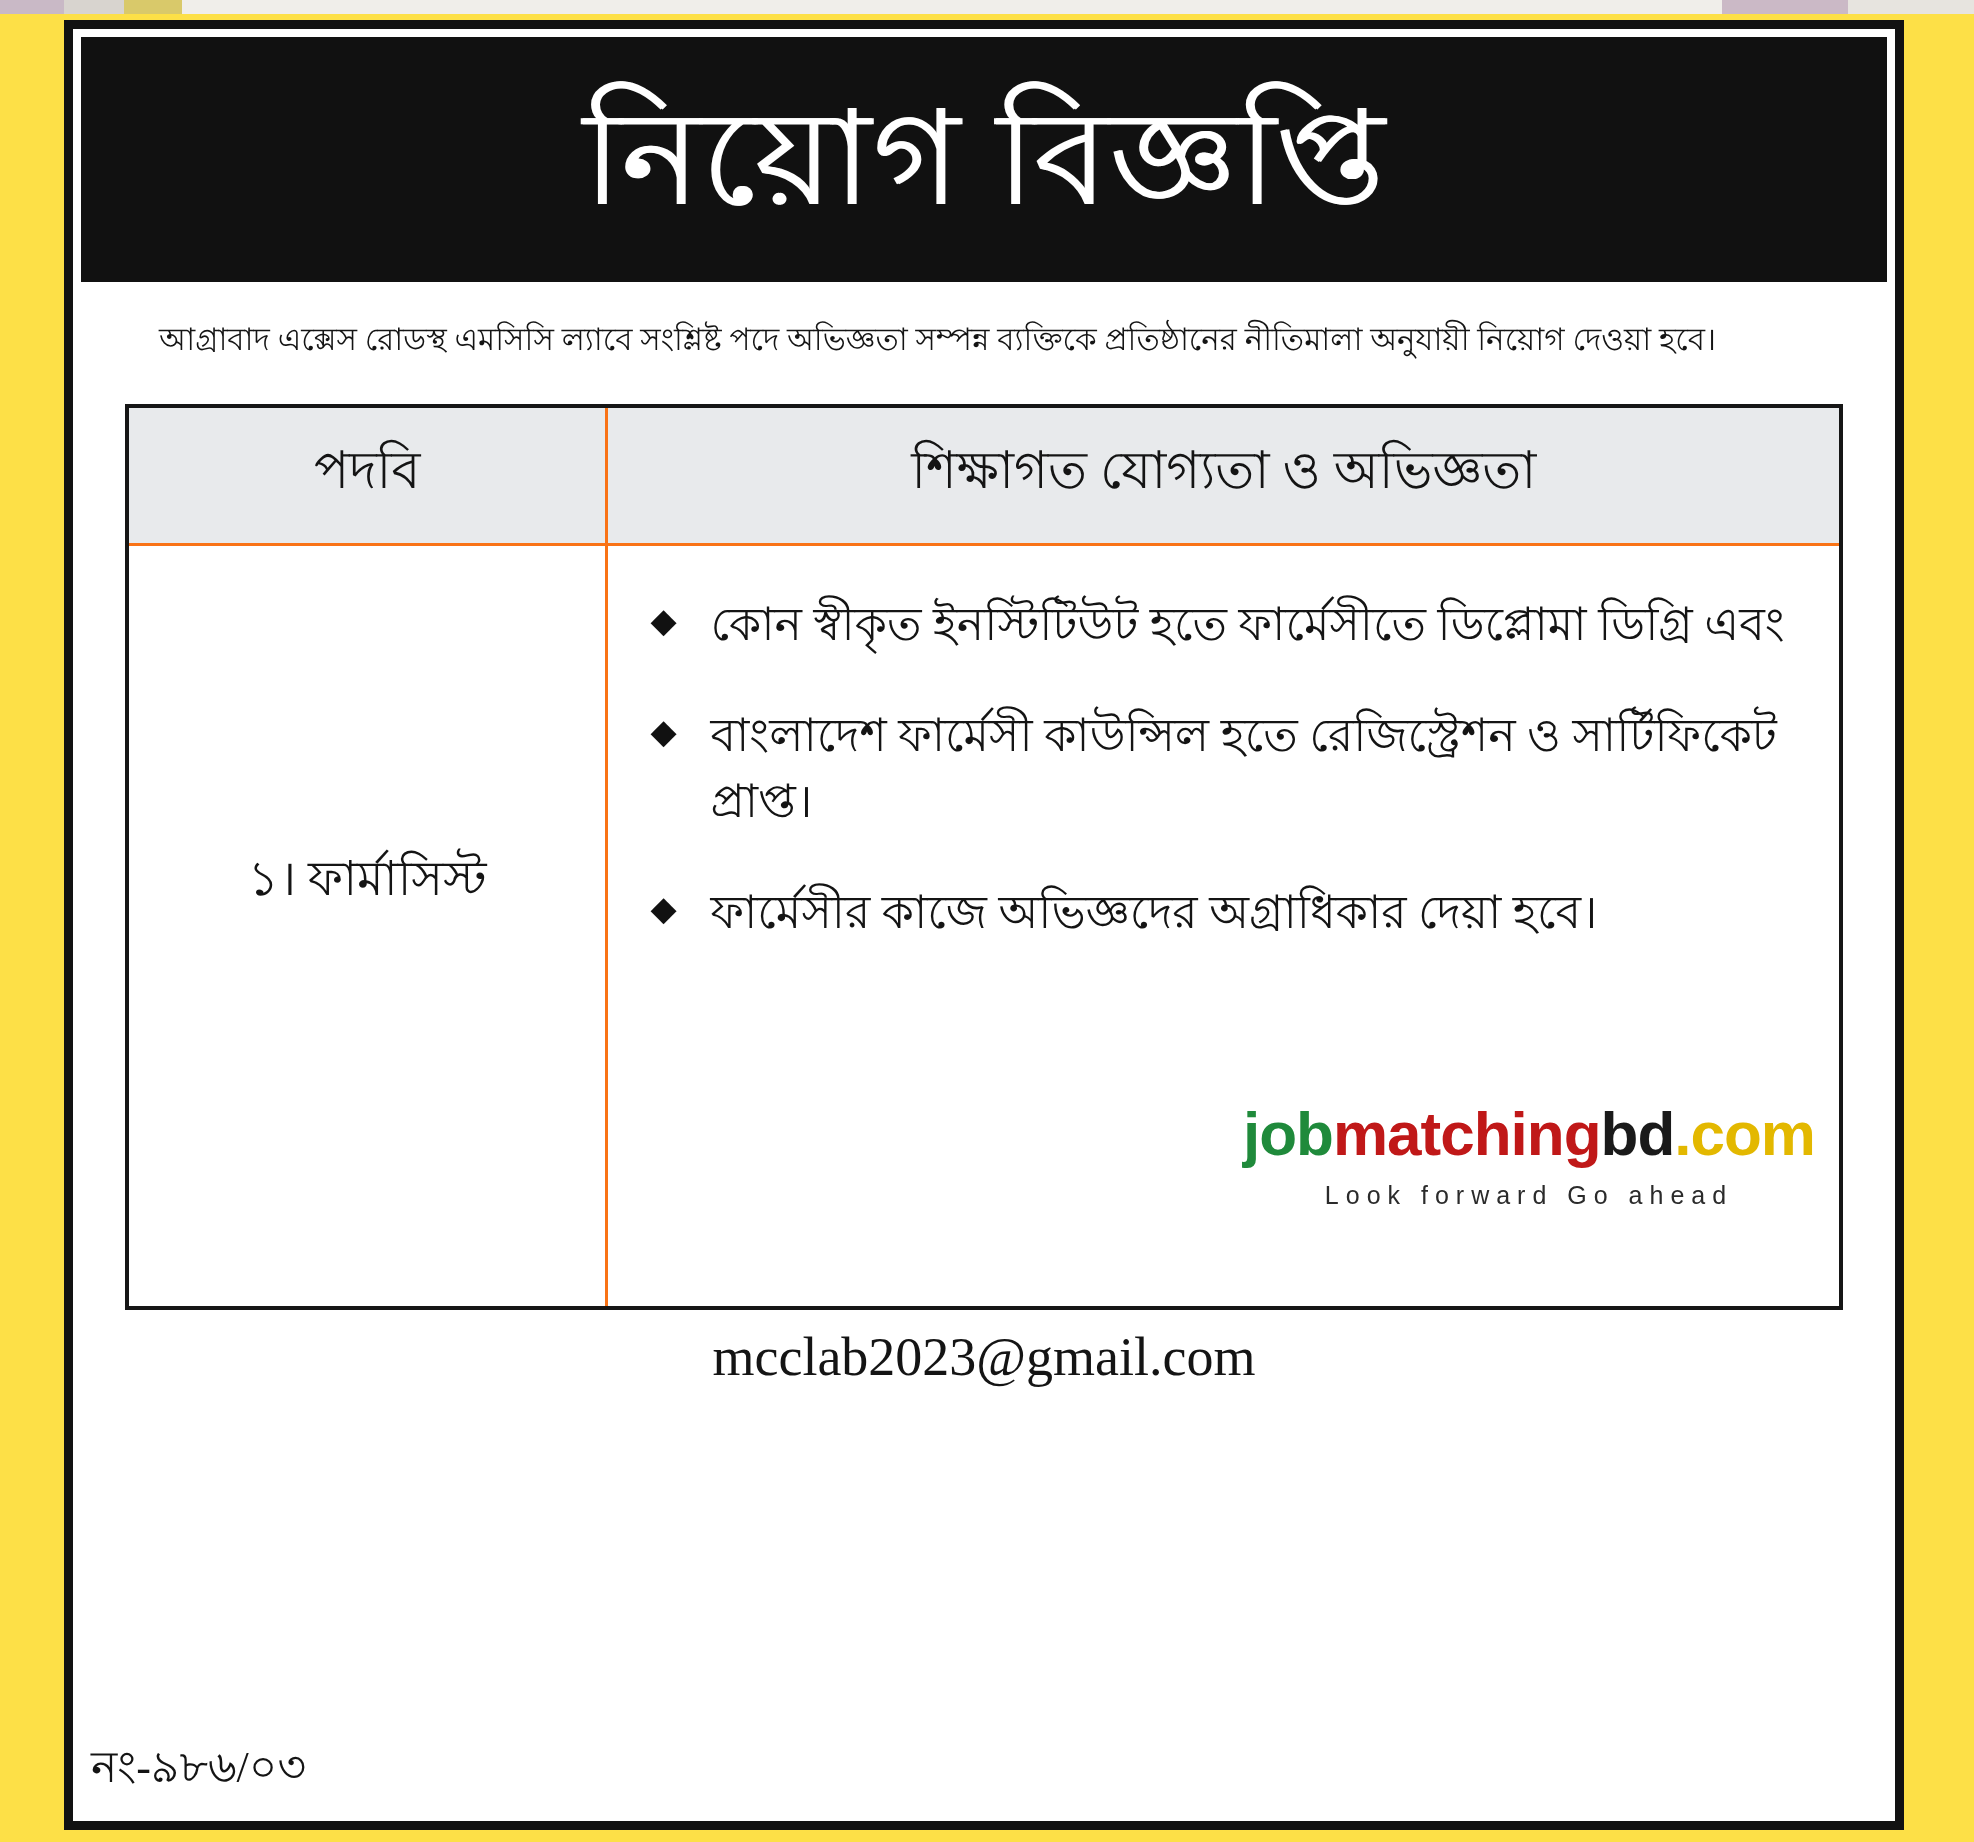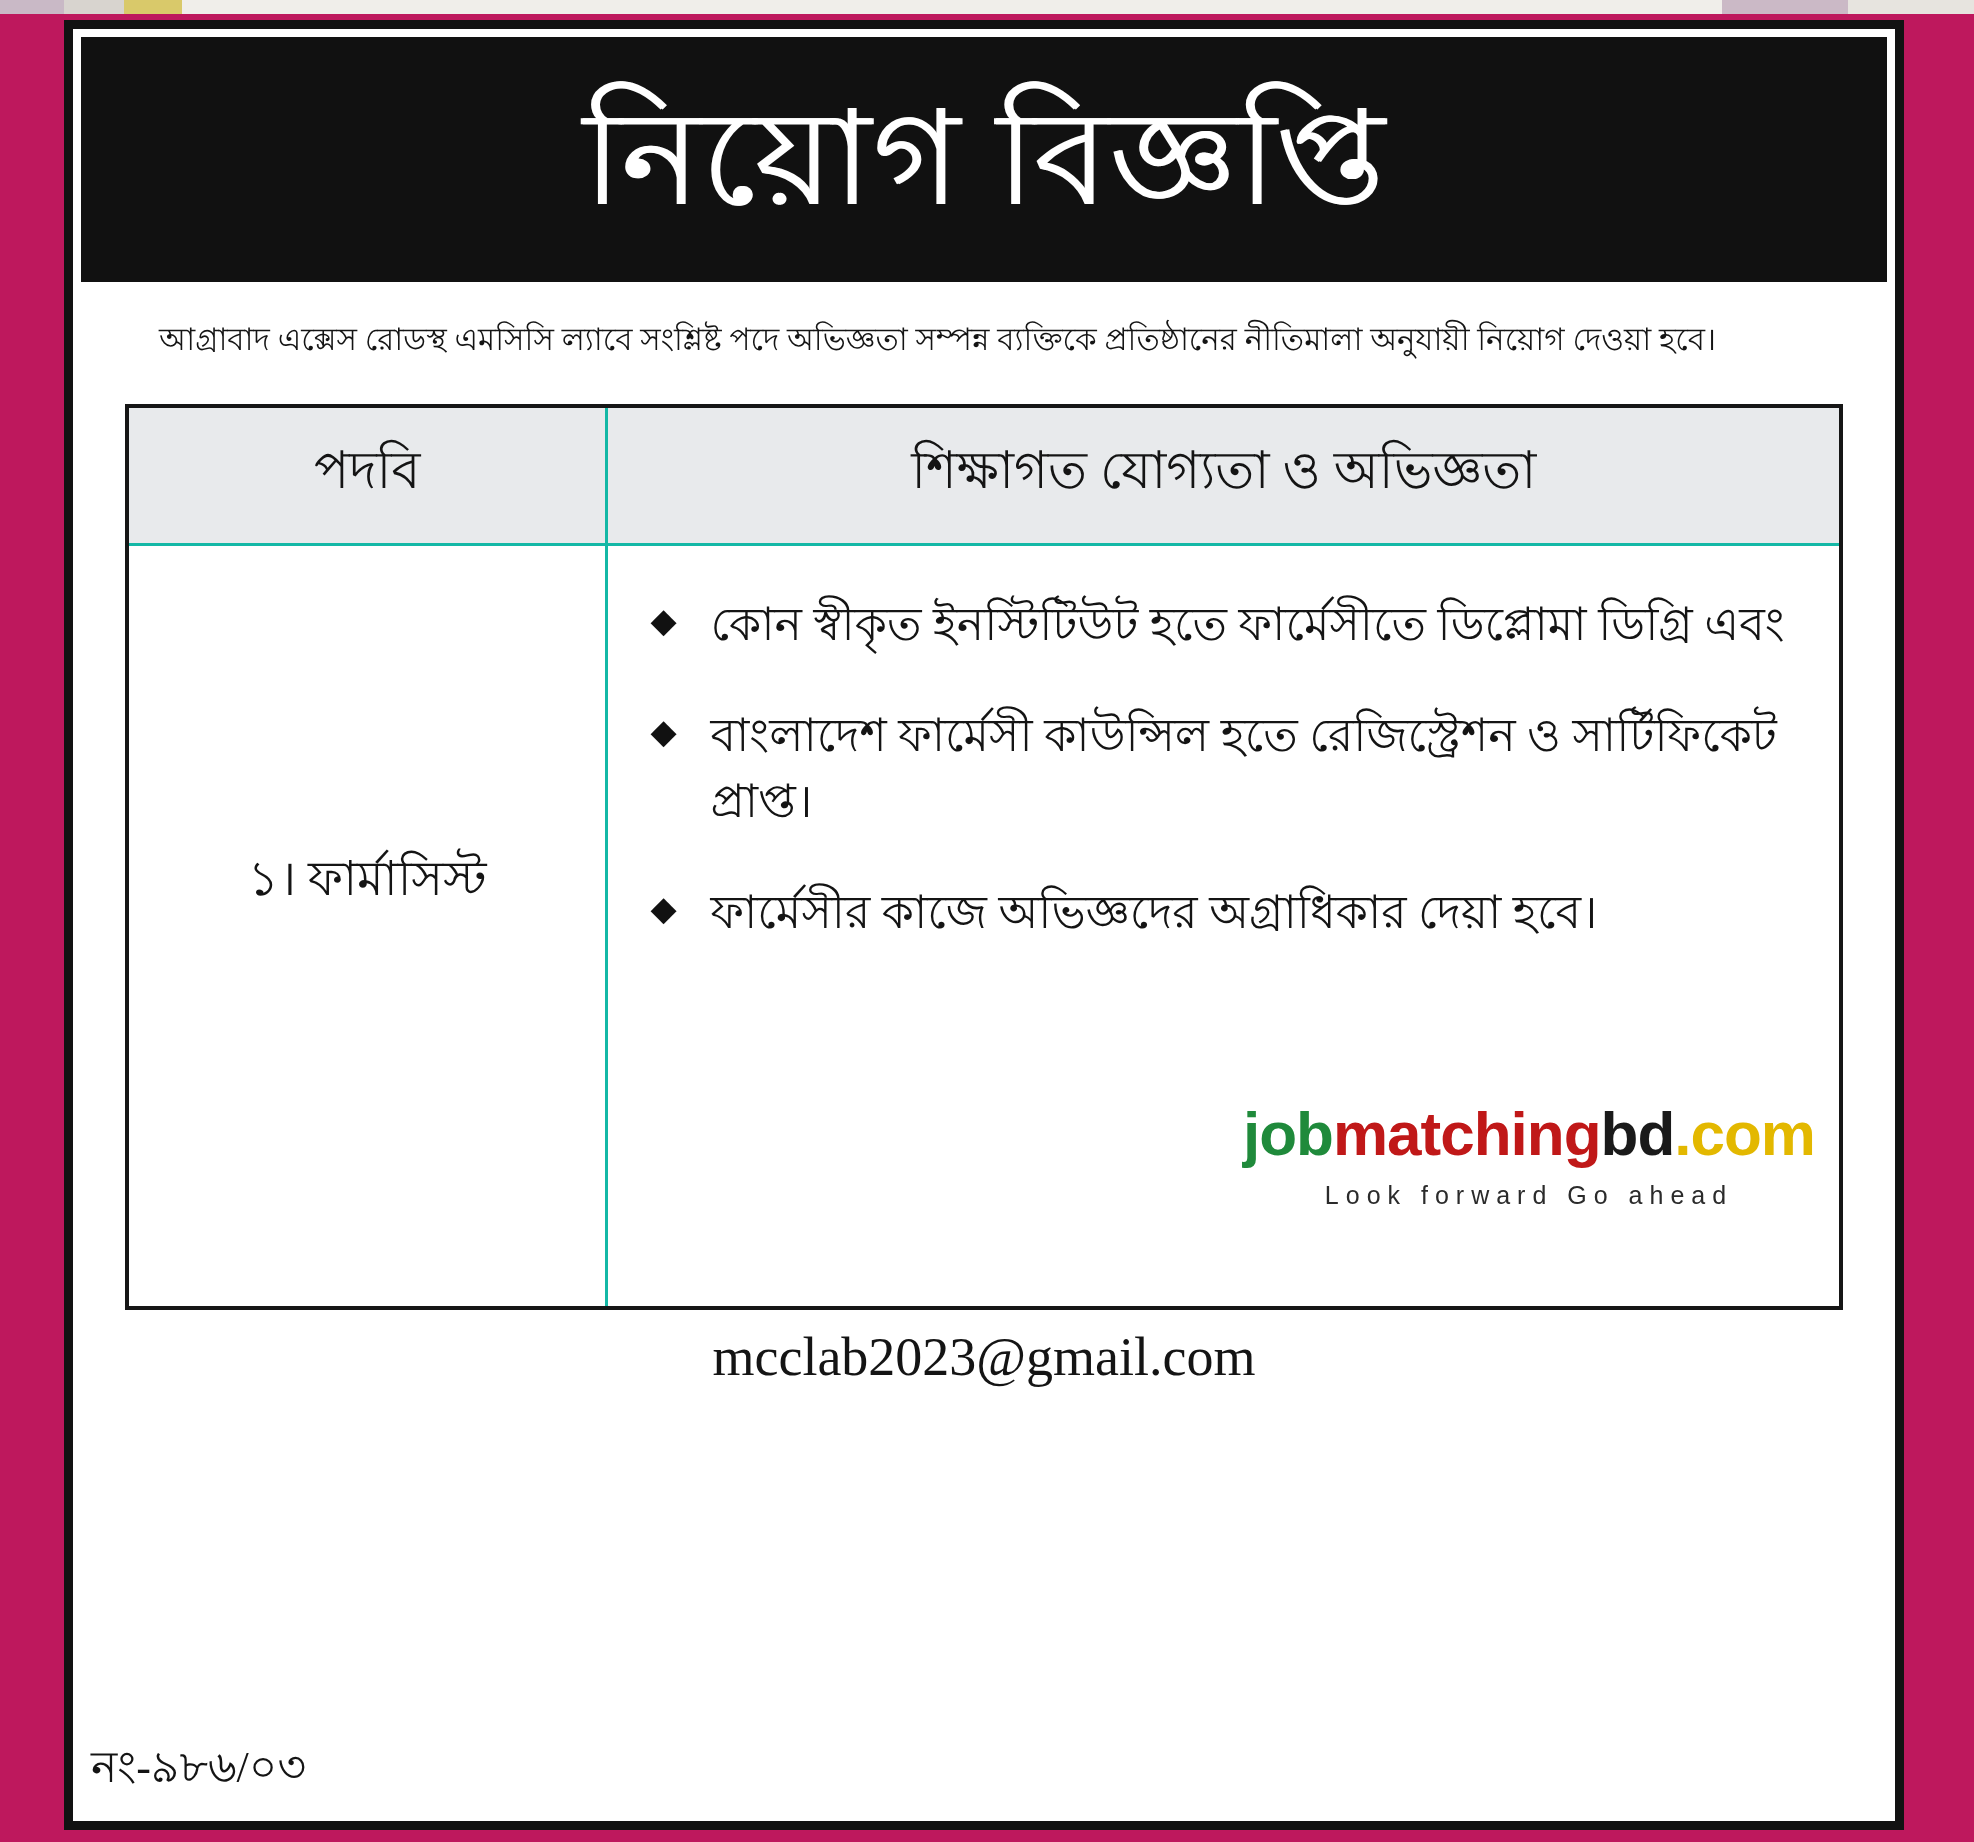--- a/index.html
+++ b/index.html
@@ -24,21 +24,21 @@
     display: flex;
   }
   .top-strip .seg { height: 100%; }
 
   .page {
     position: absolute;
     left: 0;
     top: 14px;
     width: 1974px;
     height: 1828px;
-    background: #be185d;
+    background: #fde047;
   }
 
   
   .ad-frame {
     position: absolute;
     left: 64px;
     top: 6px;
     width: 1840px;
     height: 1810px;
     border: 9px solid #121212;
@@ -77,21 +77,21 @@
 
   
   .tbl {
     margin: 42px 52px 0 52px;
     border: 4px solid #161616;
     border-collapse: collapse;
     width: calc(100% - 104px);
     box-sizing: border-box;
   }
   .tbl th, .tbl td {
-    border: 3px solid #14b8a6;
+    border: 3px solid #f97316;
     vertical-align: top;
   }
   .tbl thead th {
     background: #e8eaec;
     font-weight: normal;
     font-size: 52px;
     padding: 22px 10px 26px 10px;
     text-align: center;
     color: #141414;
   }

